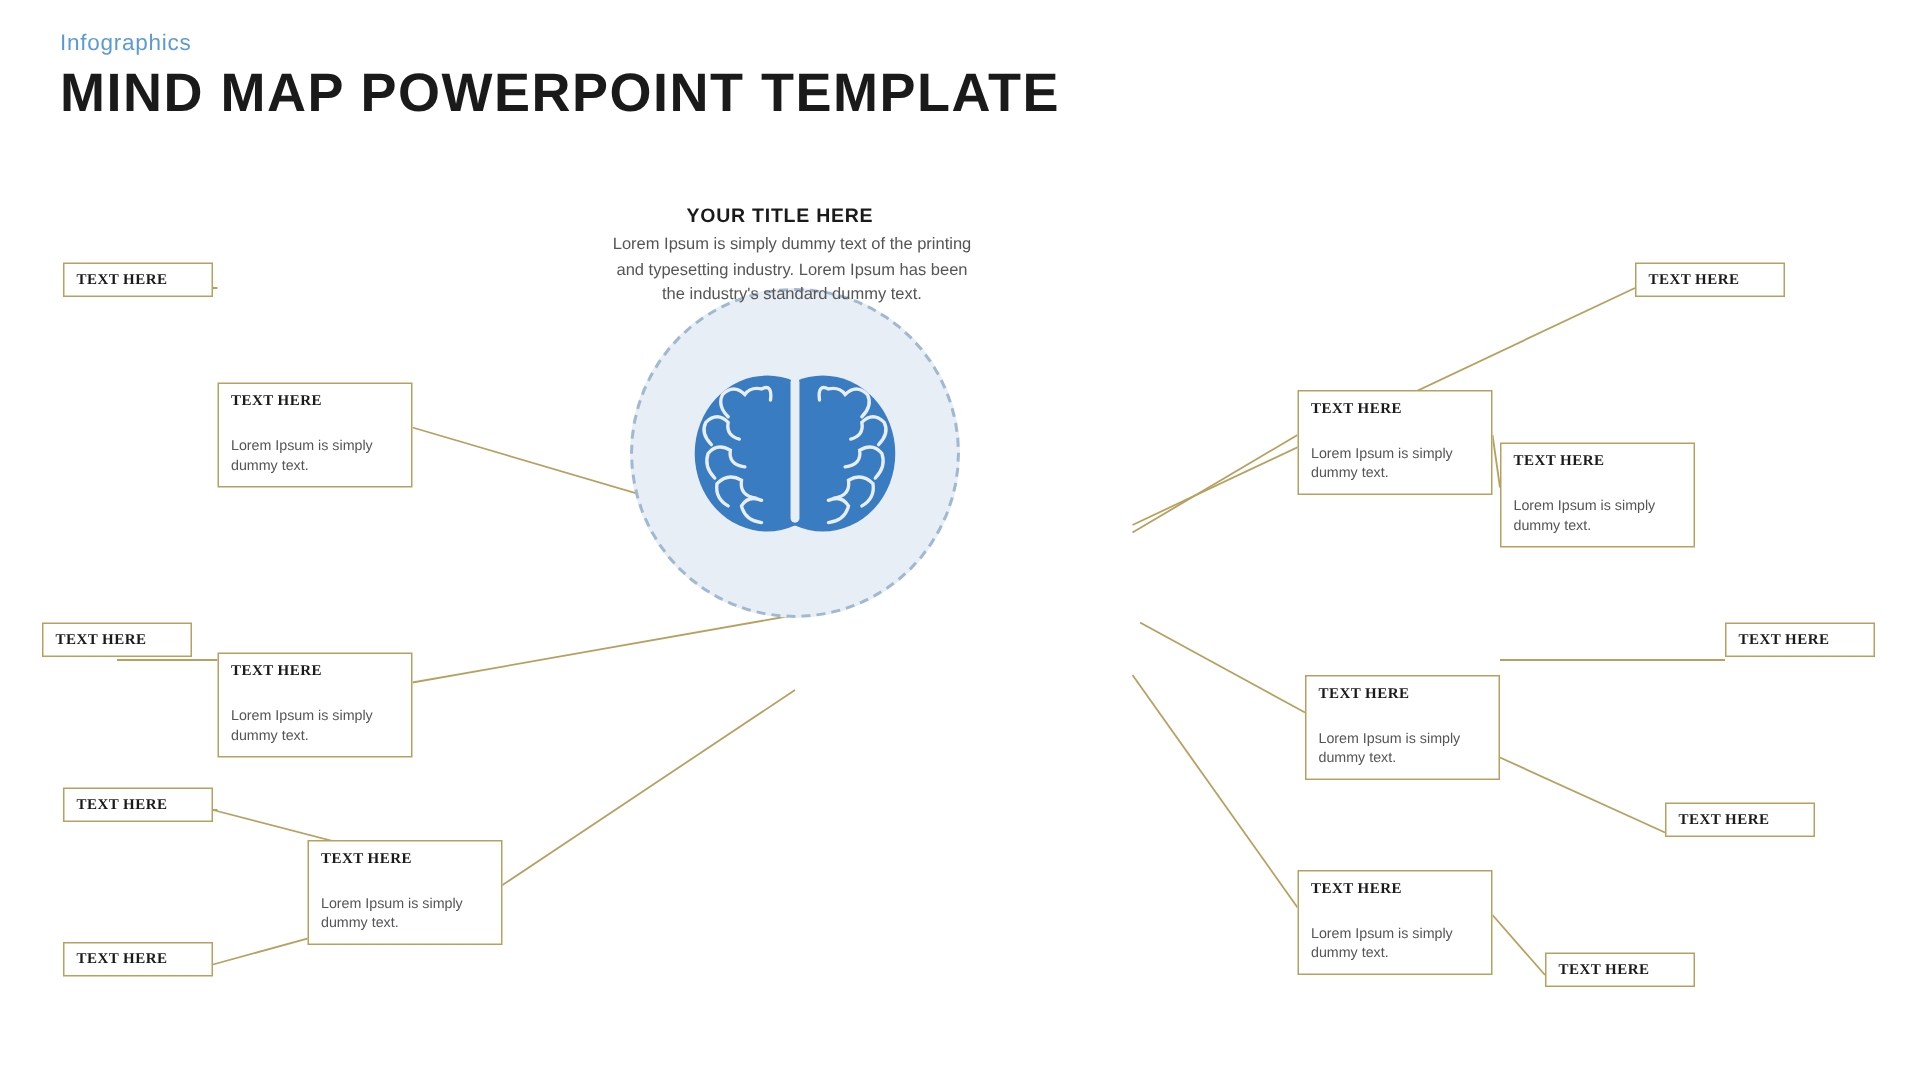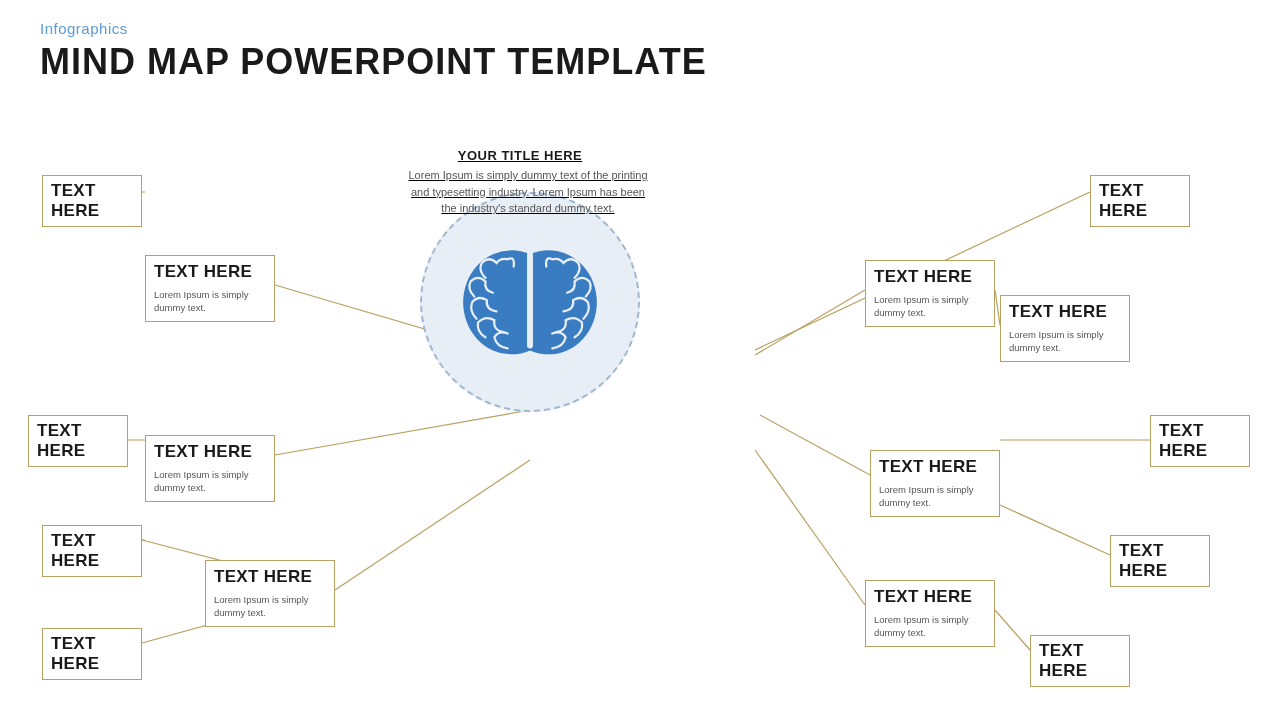--- a/index.html
+++ b/index.html
@@ -62,25 +62,24 @@
     }
 
     .brain-icon {
       width: 150px;
       height: 130px;
     }
 
     
     .center-text-box {
       position: absolute;
-      top: 148px;
+      top: 136px;
       left: 390px;
       width: 260px;
       text-align: center;
-      text-decoration: underline;
     }
 
     .center-title {
       font-size: 13px;
       font-weight: 700;
       color: #1a1a1a;
       letter-spacing: 0.5px;
     }
 
     .center-desc {
@@ -102,31 +101,32 @@
       width: 130px;
       padding: 6px 8px;
     }
 
     .node-box.small {
       width: 100px;
       padding: 5px 8px;
     }
 
     .node-title {
-      font-size: 17px;
+      font-size: 10px;
       font-weight: 700;
       color: #1a1a1a;
       letter-spacing: 0.3px;
+      font-family: Liberation Serif, serif;
     }
 
     .node-desc {
       font-size: 9.5px;
       color: #555;
       line-height: 1.4;
-      margin-top: 6px;
+      margin-top: 18px;
     }
 
     
     
     #n-top-left-small { left: 42px; top: 175px; }
     #n-top-left-large { left: 145px; top: 255px; }
     #n-mid-left-small { left: 28px; top: 415px; }
     #n-mid-left-large { left: 145px; top: 435px; }
     #n-bot-left-small1 { left: 42px; top: 525px; }
     #n-bot-left-small2 { left: 42px; top: 628px; }

